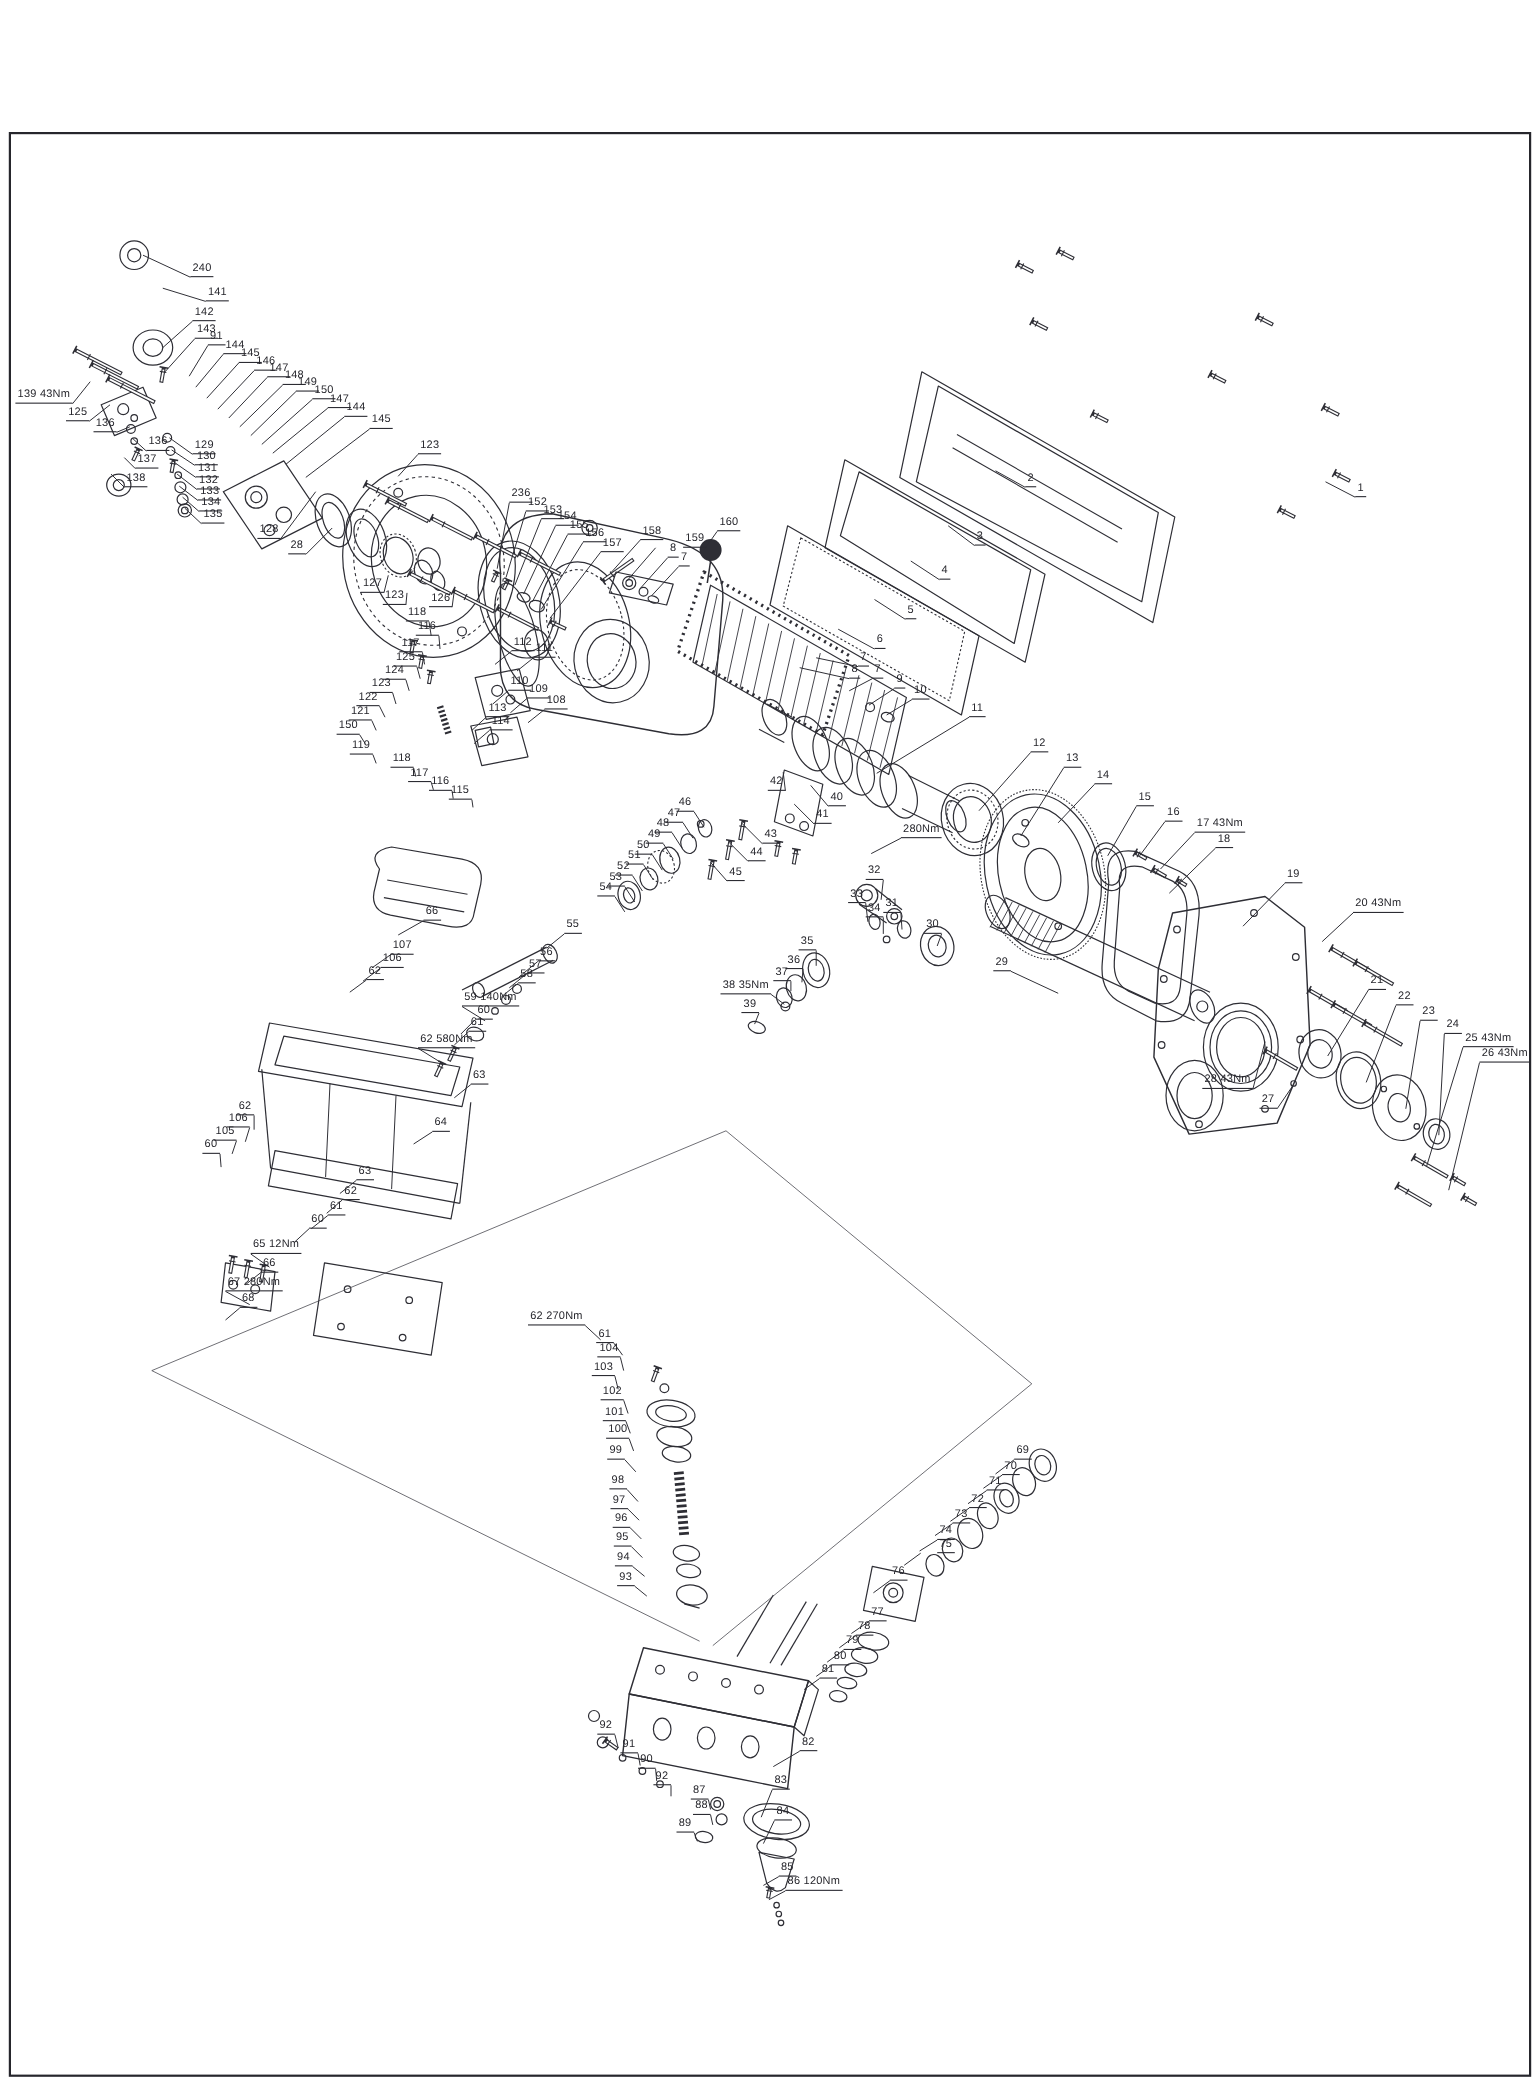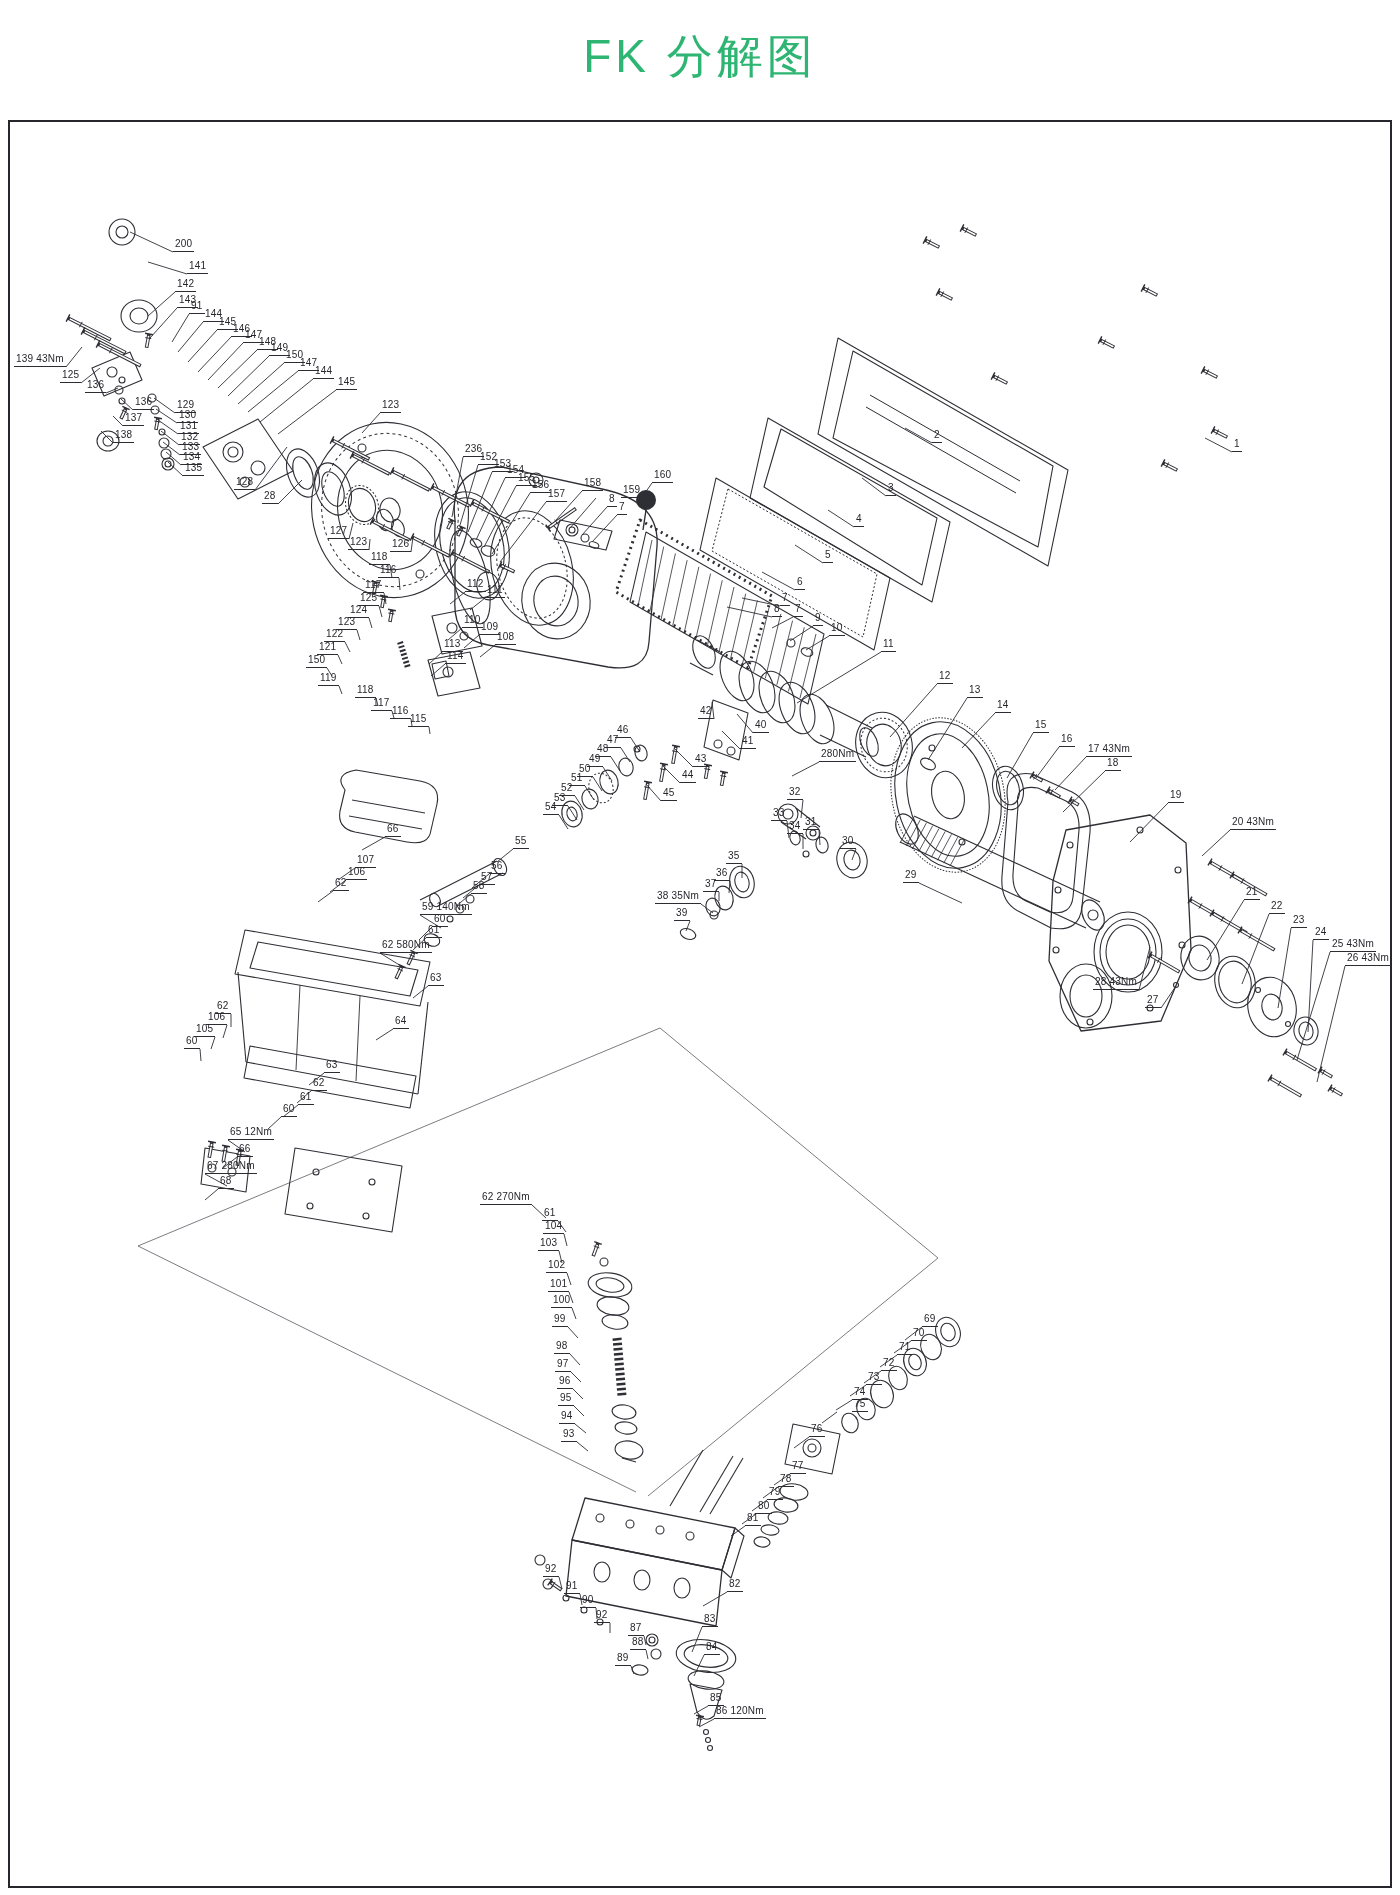--- a/index.html
+++ b/index.html
@@ -11,21 +11,20 @@
          border:2px solid #26262c;background:#fff;}
   #art{position:absolute;left:0;top:0;width:1400px;height:1895px;}
   .callout{position:absolute;transform:translateY(-100%);font-size:10px;line-height:12px;
            color:#26262c;border-bottom:1px solid #2c2c33;padding:0 2px 1px 2px;
            white-space:nowrap;letter-spacing:.2px;}
 </style>
 </head>
 <body>
 
 <div class="page">
-  <div class="title" style="color: rgb(46, 181, 115);">FK 分解图</div>
   <div class="frame"></div>
   <svg id="art" viewBox="0 0 1400 1895" xmlns="http://www.w3.org/2000/svg">
       <circle cx="122" cy="232" r="13" fill="none" stroke="#2e2e35" stroke-width="1.1"></circle>
       <circle cx="122" cy="232" r="6" fill="none" stroke="#2e2e35" stroke-width="1.1"></circle>
       <ellipse cx="139" cy="316" rx="18" ry="16" fill="none" stroke="#2e2e35" stroke-width="1.1"></ellipse>
       <ellipse cx="139" cy="316" rx="9" ry="8" fill="none" stroke="#2e2e35" stroke-width="1.1"></ellipse>
       <line x1="149" y1="334" x2="146.568925512663" y2="347.78730854217093" stroke="#2e2e35" stroke-width="3.6"></line>
       <line x1="148.65270364466613" y1="335.9696155060244" x2="146.74257369032992" y2="346.8025007891587" stroke="#fff" stroke-width="1.6"></line>
       <line x1="152.93923101204882" y1="334.69459271066773" x2="145.06076898795118" y2="333.30540728933227" stroke="#2e2e35" stroke-width="1.4"></line>
       <line x1="151.2251009128355" y1="338.65713709565205" x2="145.31625439476227" y2="337.6152480296505" stroke="#2e2e35" stroke-width="1"></line>
@@ -699,21 +698,21 @@
       <line x1="727" y1="1592" x2="703" y2="1606" stroke="#2e2e35" stroke-width="0.9"></line>
       <line x1="702" y1="1627" x2="692" y2="1652" stroke="#2e2e35" stroke-width="0.9"></line>
       <line x1="704" y1="1655" x2="694" y2="1676" stroke="#2e2e35" stroke-width="0.9"></line>
       <line x1="644" y1="1636" x2="646" y2="1645" stroke="#2e2e35" stroke-width="0.9"></line>
       <line x1="646" y1="1650" x2="648" y2="1659" stroke="#2e2e35" stroke-width="0.9"></line>
       <line x1="631" y1="1666" x2="634" y2="1674" stroke="#2e2e35" stroke-width="0.9"></line>
       <line x1="708" y1="1706" x2="694" y2="1714" stroke="#2e2e35" stroke-width="0.9"></line>
       <line x1="714" y1="1719" x2="699" y2="1727" stroke="#2e2e35" stroke-width="0.9"></line>
     </svg>
   <div id="callouts">
-      <div class="callout" style="left: 173px; top: 252px;">200</div>
+      <div class="callout" style="left: 173px; top: 252px;">240</div>
       <div class="callout" style="left: 187px; top: 274px;">141</div>
       <div class="callout" style="left: 175px; top: 292px;">142</div>
       <div class="callout" style="left: 177px; top: 308px;">143</div>
       <div class="callout" style="left: 189px; top: 314px;">91</div>
       <div class="callout" style="left: 203px; top: 322px;">144</div>
       <div class="callout" style="left: 217px; top: 330px;">145</div>
       <div class="callout" style="left: 231px; top: 337px;">146</div>
       <div class="callout" style="left: 243px; top: 343px;">147</div>
       <div class="callout" style="left: 257px; top: 350px;">148</div>
       <div class="callout" style="left: 269px; top: 356px;">149</div>

